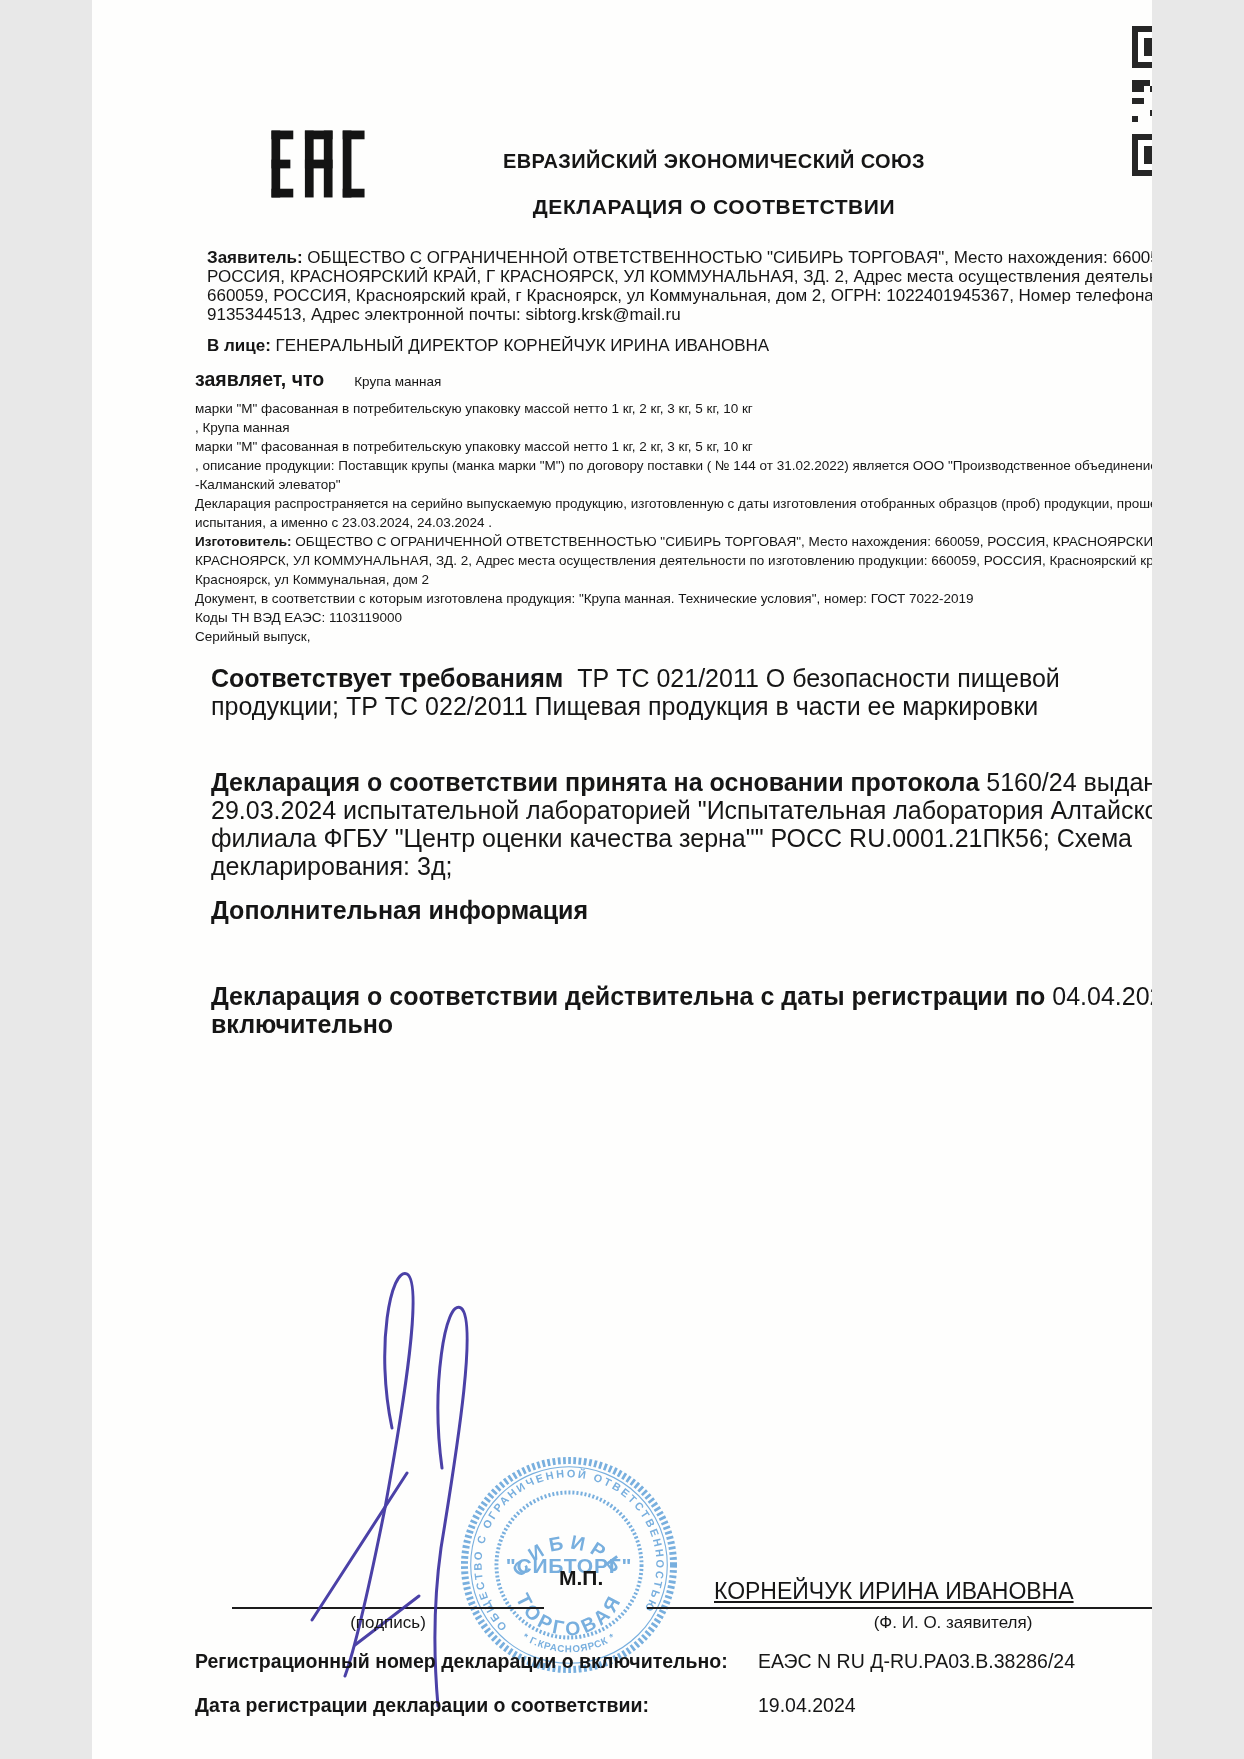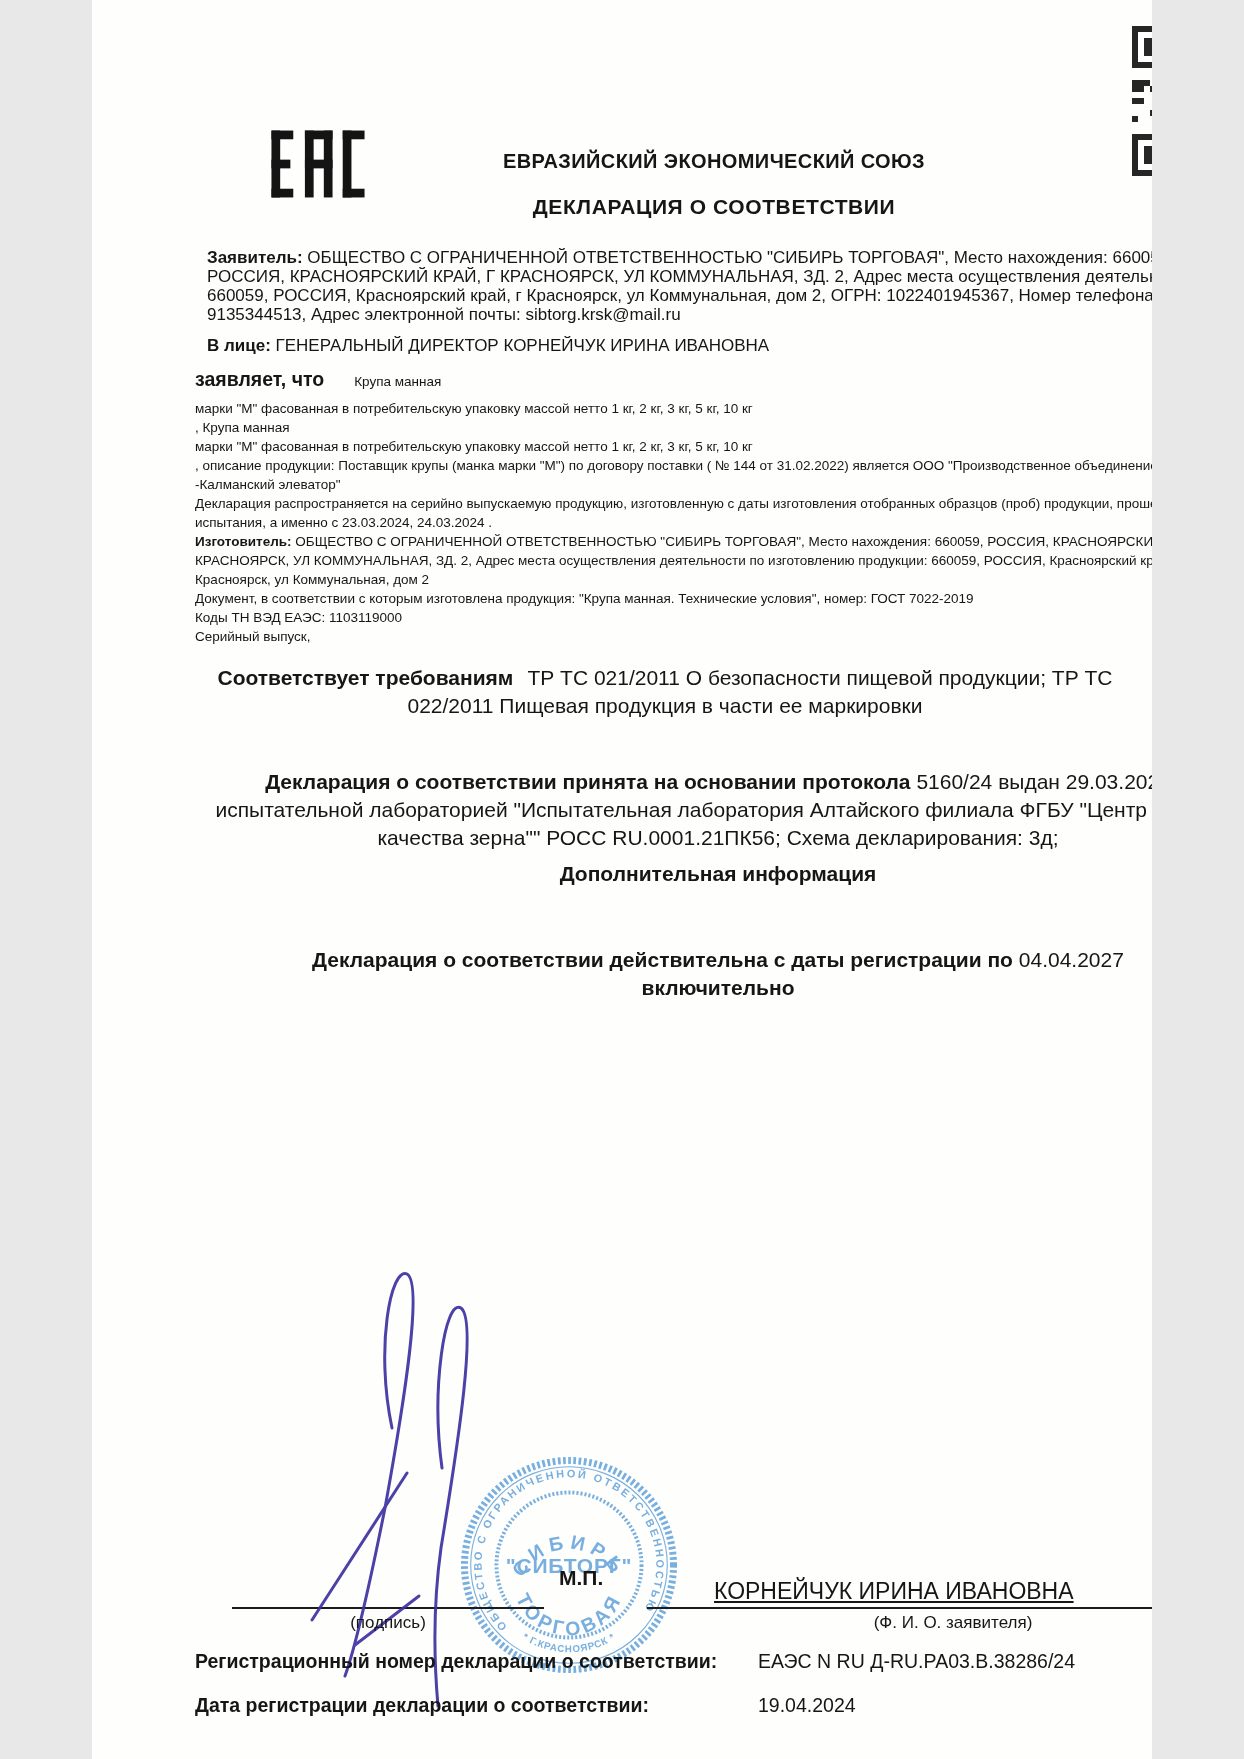--- a/index.html
+++ b/index.html
@@ -25,21 +25,21 @@
   .title-doc{position:absolute;top:195px;left:0;width:1244px;text-align:center;
     font-size:21px;font-weight:bold;letter-spacing:.6px;}
   
   .content{position:absolute;left:103px;top:236px;width:1046px;}
   .body{font-size:17px;line-height:19px;margin:12px;}
   .body b{font-weight:bold;}
   .declare-line{margin-top:8px;font-size:19.5px;line-height:24px;font-weight:bold;}
   .declare-line .product{font-weight:normal;font-size:13.5px;margin-left:30px;}
   .small{font-size:13.5px;line-height:19px;}
   .smallblock{margin-top:5px;}
-  .sec{font-size:21px;line-height:28px;margin:0;text-align:center;}
+  .sec{font-size:25px;line-height:28px;margin:16px;}
   .sec b{font-weight:bold;}
   .gap-label{margin-right:14px;}
   .compliance{margin-top:18px;max-width:940px;}
   .basis{margin-top:48px;}
   .addinfo{margin-top:8px;font-weight:bold;}
   .validity{margin-top:58px;}
   
   .stamp{position:absolute;left:360px;top:1448px;width:234px;height:234px;opacity:.82;}
   .signature{position:absolute;left:215px;top:1258px;width:230px;height:452px;z-index:3;}
   .mp{position:absolute;left:452px;top:1566px;font-size:21px;font-weight:bold;z-index:4;margin-left:15px;}
@@ -367,18 +367,18 @@
   </div>
 
   <div class="mp">М.П.</div>
   <div class="applicant-name">КОРНЕЙЧУК ИРИНА ИВАНОВНА</div>
 
   <div class="sig-line left"></div>
   <div class="sig-line right"></div>
   <div class="caption left">(подпись)</div>
   <div class="caption right">(Ф. И. О. заявителя)</div>
 
-  <div class="reg-label row1">Регистрационный номер декларации о соответствии:</div>
+  <div class="reg-label row1">Регистрационный номер декларации о включительно:</div>
   <div class="reg-value row1">ЕАЭС N RU Д-RU.РА03.В.38286/24</div>
   <div class="reg-label row2">Дата регистрации декларации о соответствии:</div>
   <div class="reg-value row2">19.04.2024</div>
 
 </div>
 
 </body></html>

